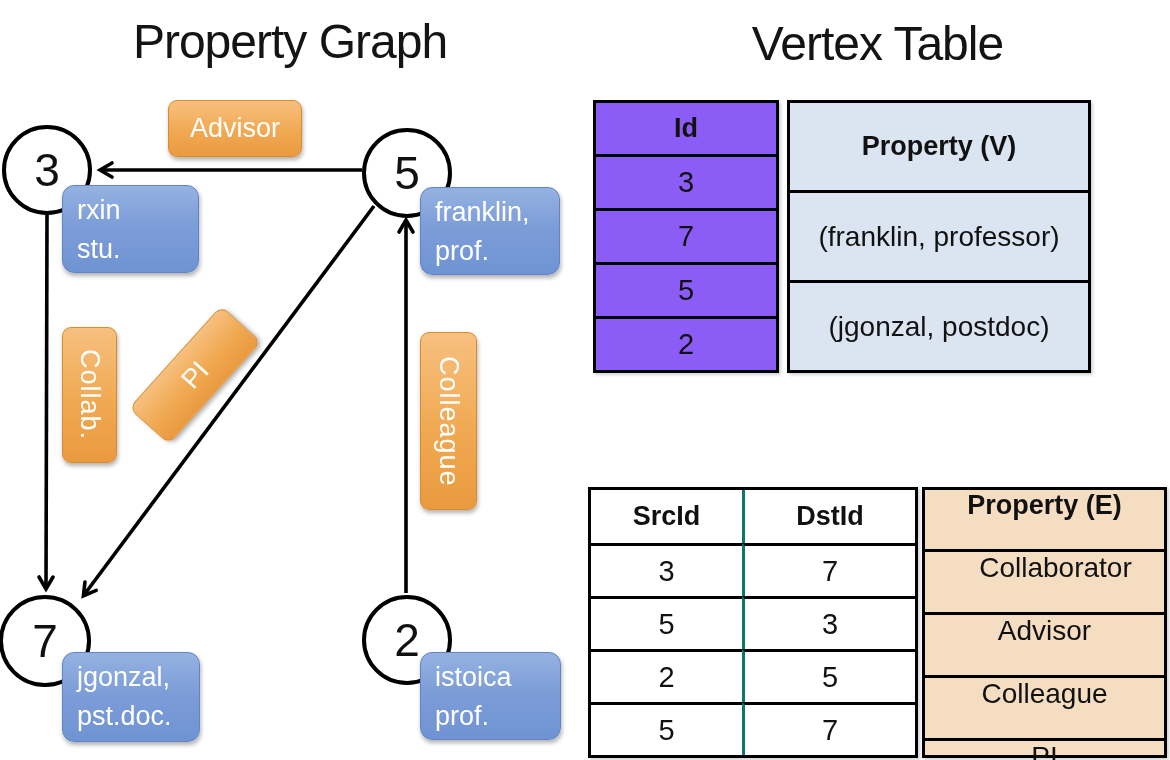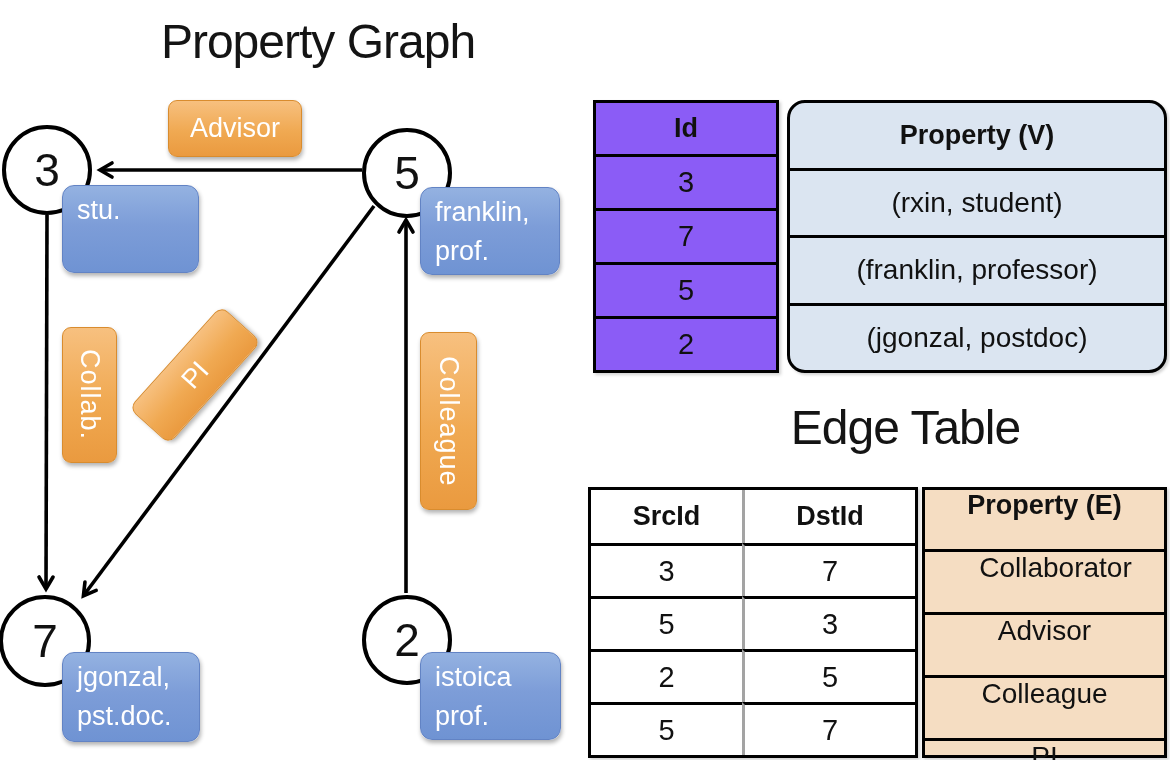--- a/index.html
+++ b/index.html
@@ -2,21 +2,21 @@
 <html><head>
 <meta charset="utf-8">
 <style>
   html,body{margin:0;padding:0;background:#fff;}
   .canvas{
     position:relative;width:1170px;height:760px;background:#fff;overflow:hidden;
     font-family:"Liberation Sans", sans-serif;color:#111;
   }
   .big-title{
     position:absolute;text-align:center;font-size:48px;font-weight:300;
-    letter-spacing:-1px;color:#141414;margin-left:28px;
+    letter-spacing:-1px;color:#141414;
   }
   
   .node{
     position:absolute;width:90px;height:90px;border:4px solid #000;border-radius:50%;
     background:#fff;display:flex;align-items:center;justify-content:center;
     font-size:46px;font-weight:300;color:#111;box-sizing:border-box;z-index:3;
   }
   
   .vbox{
     position:absolute;border-radius:12px;z-index:4;box-sizing:border-box;
@@ -46,21 +46,21 @@
   .tbl .hdr{font-size:27px;font-weight:700;}
   .grid2{
     position:absolute;border:3px solid #000;box-sizing:border-box;background:#fff;
     display:grid;grid-template-columns:151px 1fr;grid-template-rows:repeat(5,1fr);
     box-shadow:2px 2px 3px rgba(0,0,0,.18);
   }
   .grid2 .cell{
     display:flex;align-items:center;justify-content:center;
     font-size:29px;font-weight:300;
   }
-  .grid2 .c2{border-left:3px solid #a3a3a3;}
+  .grid2 .c2{border-left:3px solid #0f766e;}
   .grid2 .nt{border-top:3px solid #000;}
   .grid2 .hdr{font-size:27px;font-weight:700;}
   .bg-blue{background:#dbe5f1;}
   .bg-peach{background:#f5ddc2;gap:28px;}
   svg.edges{position:absolute;left:0;top:0;z-index:2;}
 </style>
 </head>
 <body>
 
 <div class="canvas">
@@ -86,20 +86,21 @@
     <span>5</span>
   </div>
   <div class="node" style="left:-1px;top:595px;width:92px;height:92px;">
     <span>7</span>
   </div>
   <div class="node" style="left:362px;top:595px;">
     <span>2</span>
   </div>
 
   <div class="vbox" style="left:62px;top:185px;width:137px;height:88px;">
+    <div>rxin</div>
     <div>stu.</div>
   </div>
   <div class="vbox" style="left:420px;top:187px;width:140px;height:88px;">
     <div>franklin,</div>
     <div>prof.</div>
   </div>
   <div class="vbox" style="left:62px;top:652px;width:138px;height:90px;">
     <div>jgonzal,</div>
     <div>pst.doc.</div>
   </div>
@@ -114,37 +115,36 @@
   <div class="ebadge" style="left:62px;top:327px;width:55px;height:136px;">
     <span class="vtext">Collab.</span>
   </div>
   <div class="ebadge" style="left:126px;top:348px;width:138px;height:54px;transform:rotate(-48deg);">
     <span>PI</span>
   </div>
   <div class="ebadge" style="left:420px;top:332px;width:57px;height:178px;">
     <span class="vtext">Colleague</span>
   </div>
 
+  <div class="big-title" style="left:585px;top:16px;width:585px;">Vertex Table</div>
 
   <div class="tbl" style="left:593px;top:100px;width:186px;height:273px;">
     <div class="row hdr">Id</div>
     <div class="row">3</div>
     <div class="row">7</div>
     <div class="row">5</div>
     <div class="row">2</div>
   </div>
 
-  <div class="tbl bg-blue" style="left:787px;top:100px;width:380px;height:273px;border-radius:18px;">
+  <div class="tbl bg-blue" style="left:787px;top:100px;width:304px;height:273px;">
     <div class="row hdr">Property (V)</div>
-    <div class="row" style="font-size:28px;">(rxin, student)</div>
     <div class="row" style="font-size:28px;">(franklin, professor)</div>
     <div class="row" style="font-size:28px;">(jgonzal, postdoc)</div>
   </div>
 
-  <div class="big-title" style="left:585px;top:400px;width:585px;">Edge Table</div>
 
   <div class="grid2" style="left:588px;top:487px;width:330px;height:271px;">
     <div class="cell hdr">SrcId</div>
     <div class="cell hdr c2">DstId</div>
     <div class="cell nt">3</div>
     <div class="cell nt c2">7</div>
     <div class="cell nt">5</div>
     <div class="cell nt c2">3</div>
     <div class="cell nt">2</div>
     <div class="cell nt c2">5</div>

